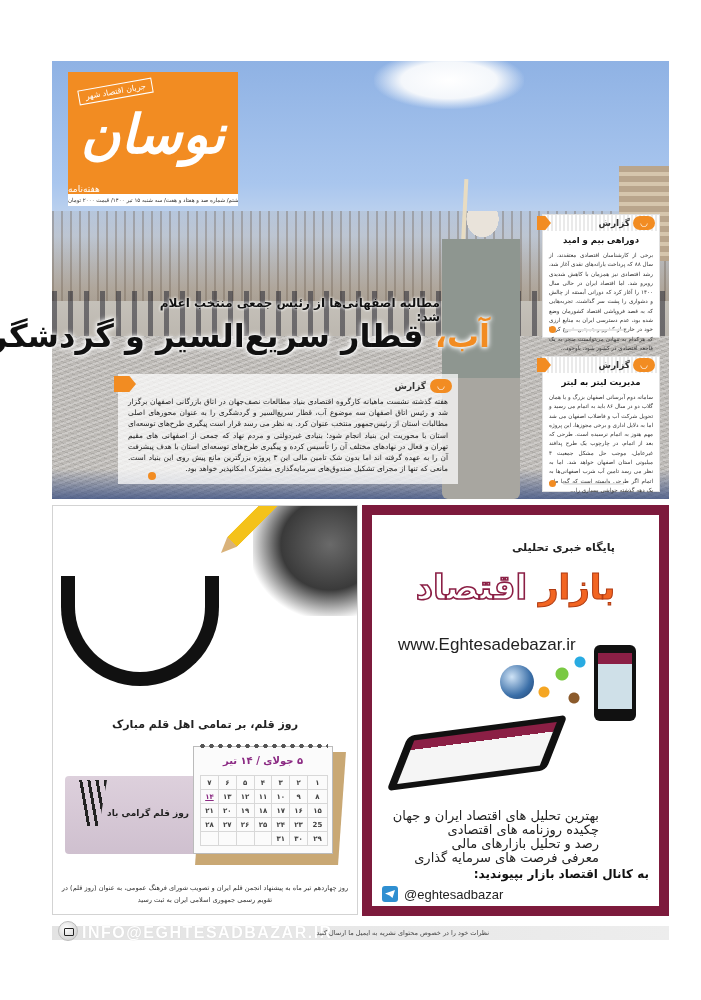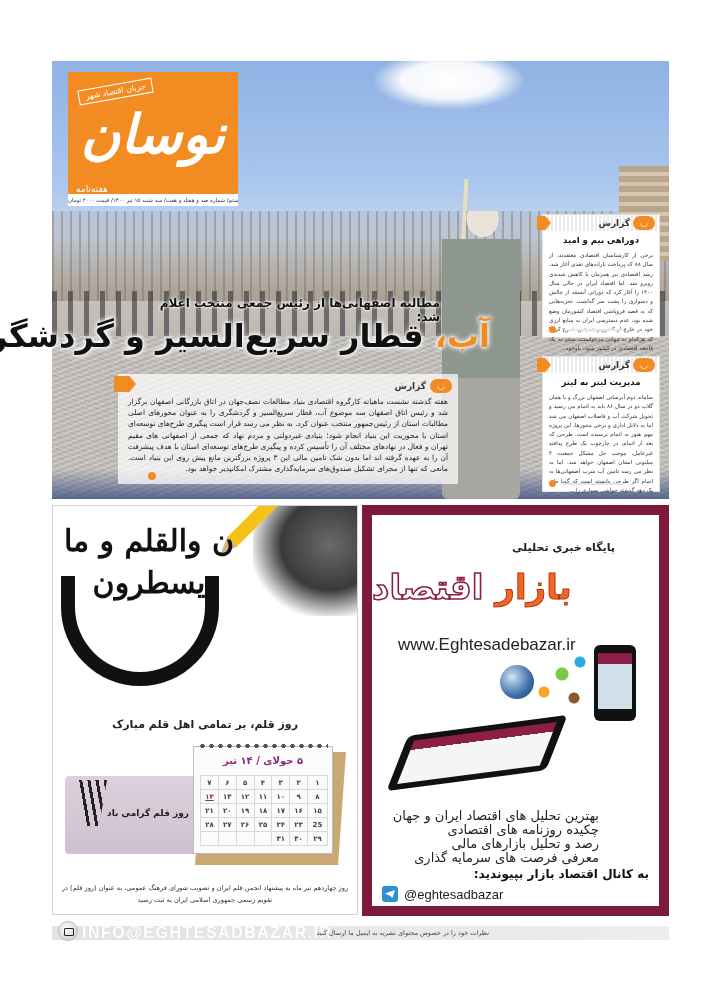--- a/index.html
+++ b/index.html
@@ -62,21 +62,21 @@
     position: absolute; left: 10px; top: 12px; padding: 2px 6px;
     border: 1px solid #fff; color: #fff; font-size: 8px;
     transform: rotate(-10deg);
   }
   .logo .name {
     position: absolute; left: 0; right: 0; top: 22px; text-align: center;
     color: #fff; font-family: "DejaVu Serif", serif; font-size: 54px; font-weight: bold;
     line-height: 80px; font-style: italic;
   }
   .logo .weekly {
-    position: absolute; left: 8px; bottom: 8px; color: #fff; font-size: 9px;
+    position: absolute; left: 0; bottom: 8px; color: #fff; font-size: 9px;
   }
   .issue-line {
     position: absolute; left: 68px; top: 194px; width: 170px; height: 12px;
     background: #ffffff; color: #333; font-size: 5.5px; text-align: center; line-height: 12px;
     white-space: nowrap; overflow: hidden;
   }
 
   
   .kicker {
     position: absolute; left: 150px; top: 296px; width: 290px; text-align: right;
@@ -239,21 +239,21 @@
     position: absolute; left: 362px; top: 505px; width: 307px; height: 411px;
     background: #7d1a3c; padding: 10px;
   }
   .ad-bazar .inner {
     position: relative; width: 100%; height: 100%; background: #ffffff;
   }
   .ad-bazar .tagline {
     position: absolute; right: 44px; top: 26px; font-size: 11px; font-weight: bold; color: #222; direction: rtl; text-align: center;
   }
   .ad-bazar .brand {
-    position: absolute; left: 0; right: 0; top: 52px; text-align: left; direction: rtl;
+    position: absolute; left: 0; right: 0; top: 52px; text-align: center; direction: rtl;
     font-size: 34px; font-weight: bold; letter-spacing: 2px;
   }
   .ad-bazar .brand .b1 { color: #f26522; -webkit-text-stroke: 1px #b03b12; }
   .ad-bazar .brand .b2 { color: #ffffff; -webkit-text-stroke: 1.6px #8b1f45; }
   .ad-bazar .url {
     position: absolute; left: 26px; top: 120px; font-size: 17px; color: #222;
     font-family: "Liberation Sans", sans-serif;
   }
   .ad-bazar .tablet {
     position: absolute; left: 30px; top: 210px; width: 150px; height: 56px; background: #111;
@@ -390,21 +390,20 @@
   <div class="foot">
     <span class="dot"></span>
     <span class="line"></span>
   </div>
 </article>
 
 <section class="ad-pen">
   <div class="hand"></div>
   <div class="pencil"></div>
   <div class="noon"></div>
-  <div class="calligraphy">ن والقلم و ما یسطرون</div>
   <div class="greet">روز قلم، بر تمامی اهل قلم مبارک</div>
 
   <div class="banner">
     <div class="nibs"></div>
     <span class="label">روز قلم گرامی باد</span>
   </div>
 
   <div class="calendar">
     <div class="back"></div>
     <div class="sheet">

